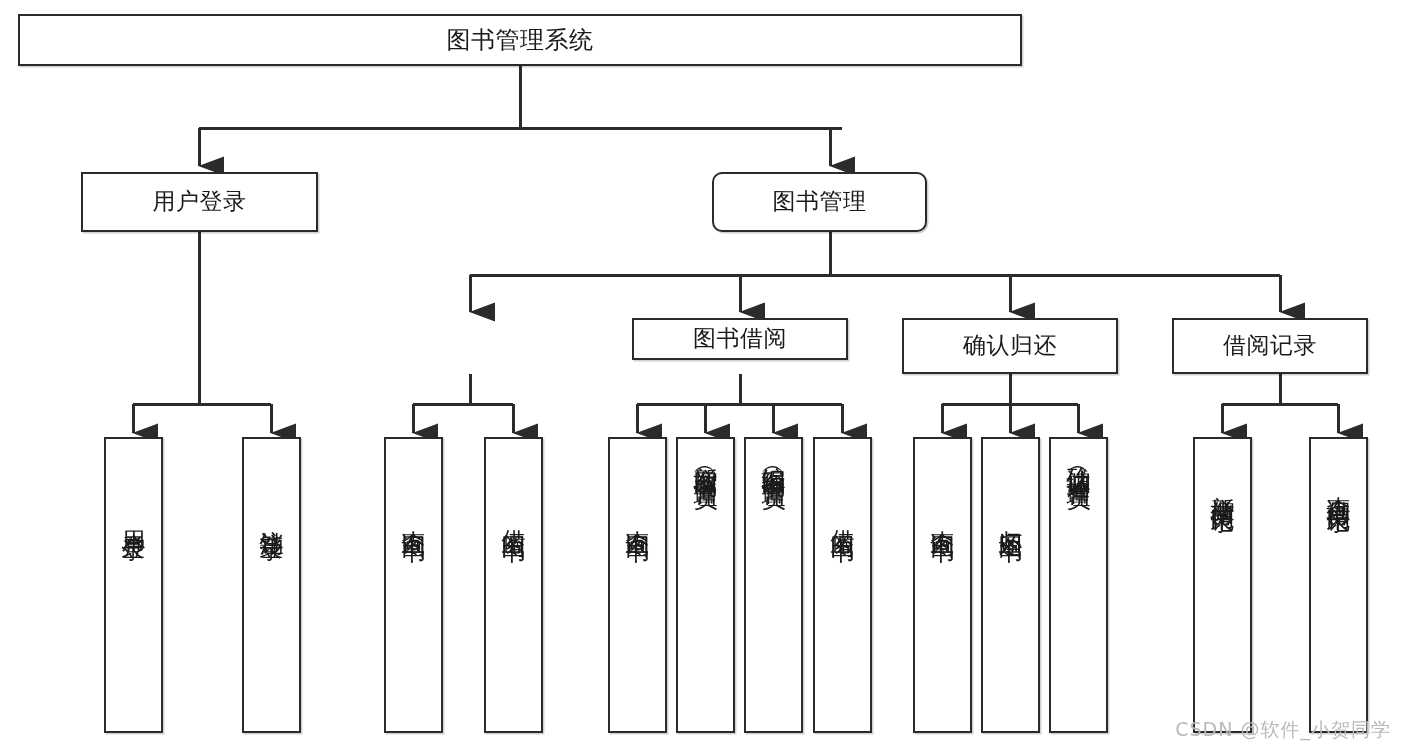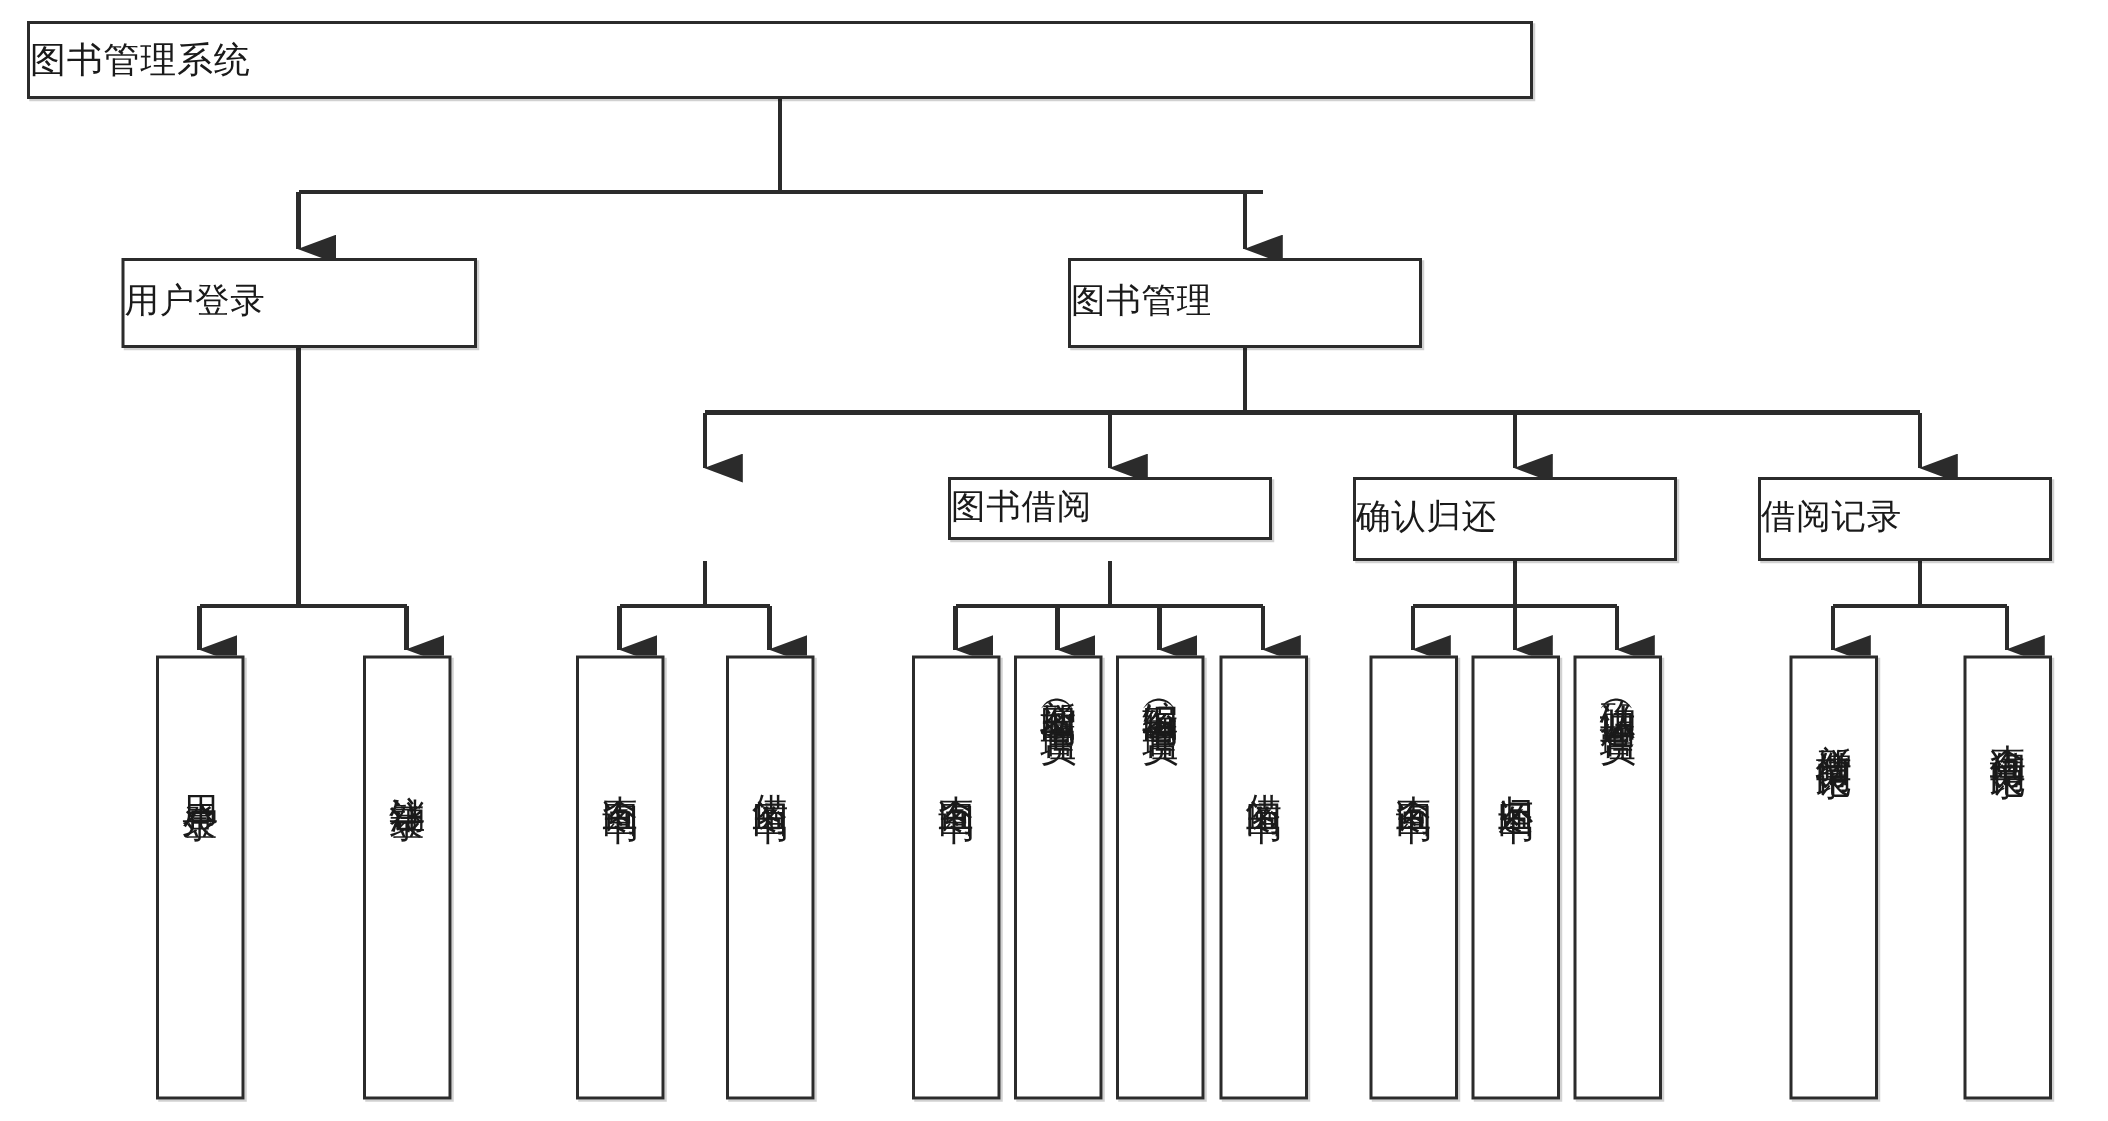--- a/index.html
+++ b/index.html
@@ -26,20 +26,21 @@
     width: 1405px;
     height: 747px;
   }
   .node-box {
     position: absolute;
     box-sizing: border-box;
     background: #ffffff;
     border: 2.5px solid #2b2b2b;
     display: flex;
     align-items: center;
+    justify-content: center;
     box-shadow: 1.5px 1.5px 0 rgba(0,0,0,0.18);
   }
   .node-label {
     color: #1a1a1a;
     line-height: 1.18;
     letter-spacing: 0.5px;
     white-space: pre;
   }
   .node-box.horizontal .node-label {
     font-size: 23px;
@@ -125,21 +126,21 @@
     </g>
   </svg>
 
   <div class="node-box root horizontal" style="left:18px; top:14px; width:1004px; height:52px;">
     <span class="node-label">图书管理系统</span>
   </div>
 
   <div class="node-box horizontal" style="left:81px; top:172px; width:237px; height:60px;">
     <span class="node-label">用户登录</span>
   </div>
-  <div class="node-box horizontal" style="left:712px; top:172px; width:236px; height:60px;">
+  <div class="node-box horizontal" style="left:712px; top:172px; width:215px; height:60px;border-radius:10px;">
     <span class="node-label">图书管理</span>
   </div>
 
   <div class="node-box horizontal" style="left:632px; top:318px; width:216px; height:42px;">
     <span class="node-label">图书借阅</span>
   </div>
   <div class="node-box horizontal" style="left:902px; top:318px; width:216px; height:56px;">
     <span class="node-label">确认归还</span>
   </div>
   <div class="node-box horizontal" style="left:1172px; top:318px; width:196px; height:56px;">
@@ -183,14 +184,15 @@
     <span class="node-label">确认归还（管理员）</span>
   </div>
 
   <div class="node-box vertical" style="left:1193px; top:437px; width:59px; height:296px; padding-top:38px;">
     <span class="node-label">新增借阅记录</span>
   </div>
   <div class="node-box vertical" style="left:1309px; top:437px; width:59px; height:296px; padding-top:38px;">
     <span class="node-label">查询借阅记录</span>
   </div>
 
+  <div class="watermark">CSDN @软件_小贺同学</div>
 
 </div>
 
 </body></html>

